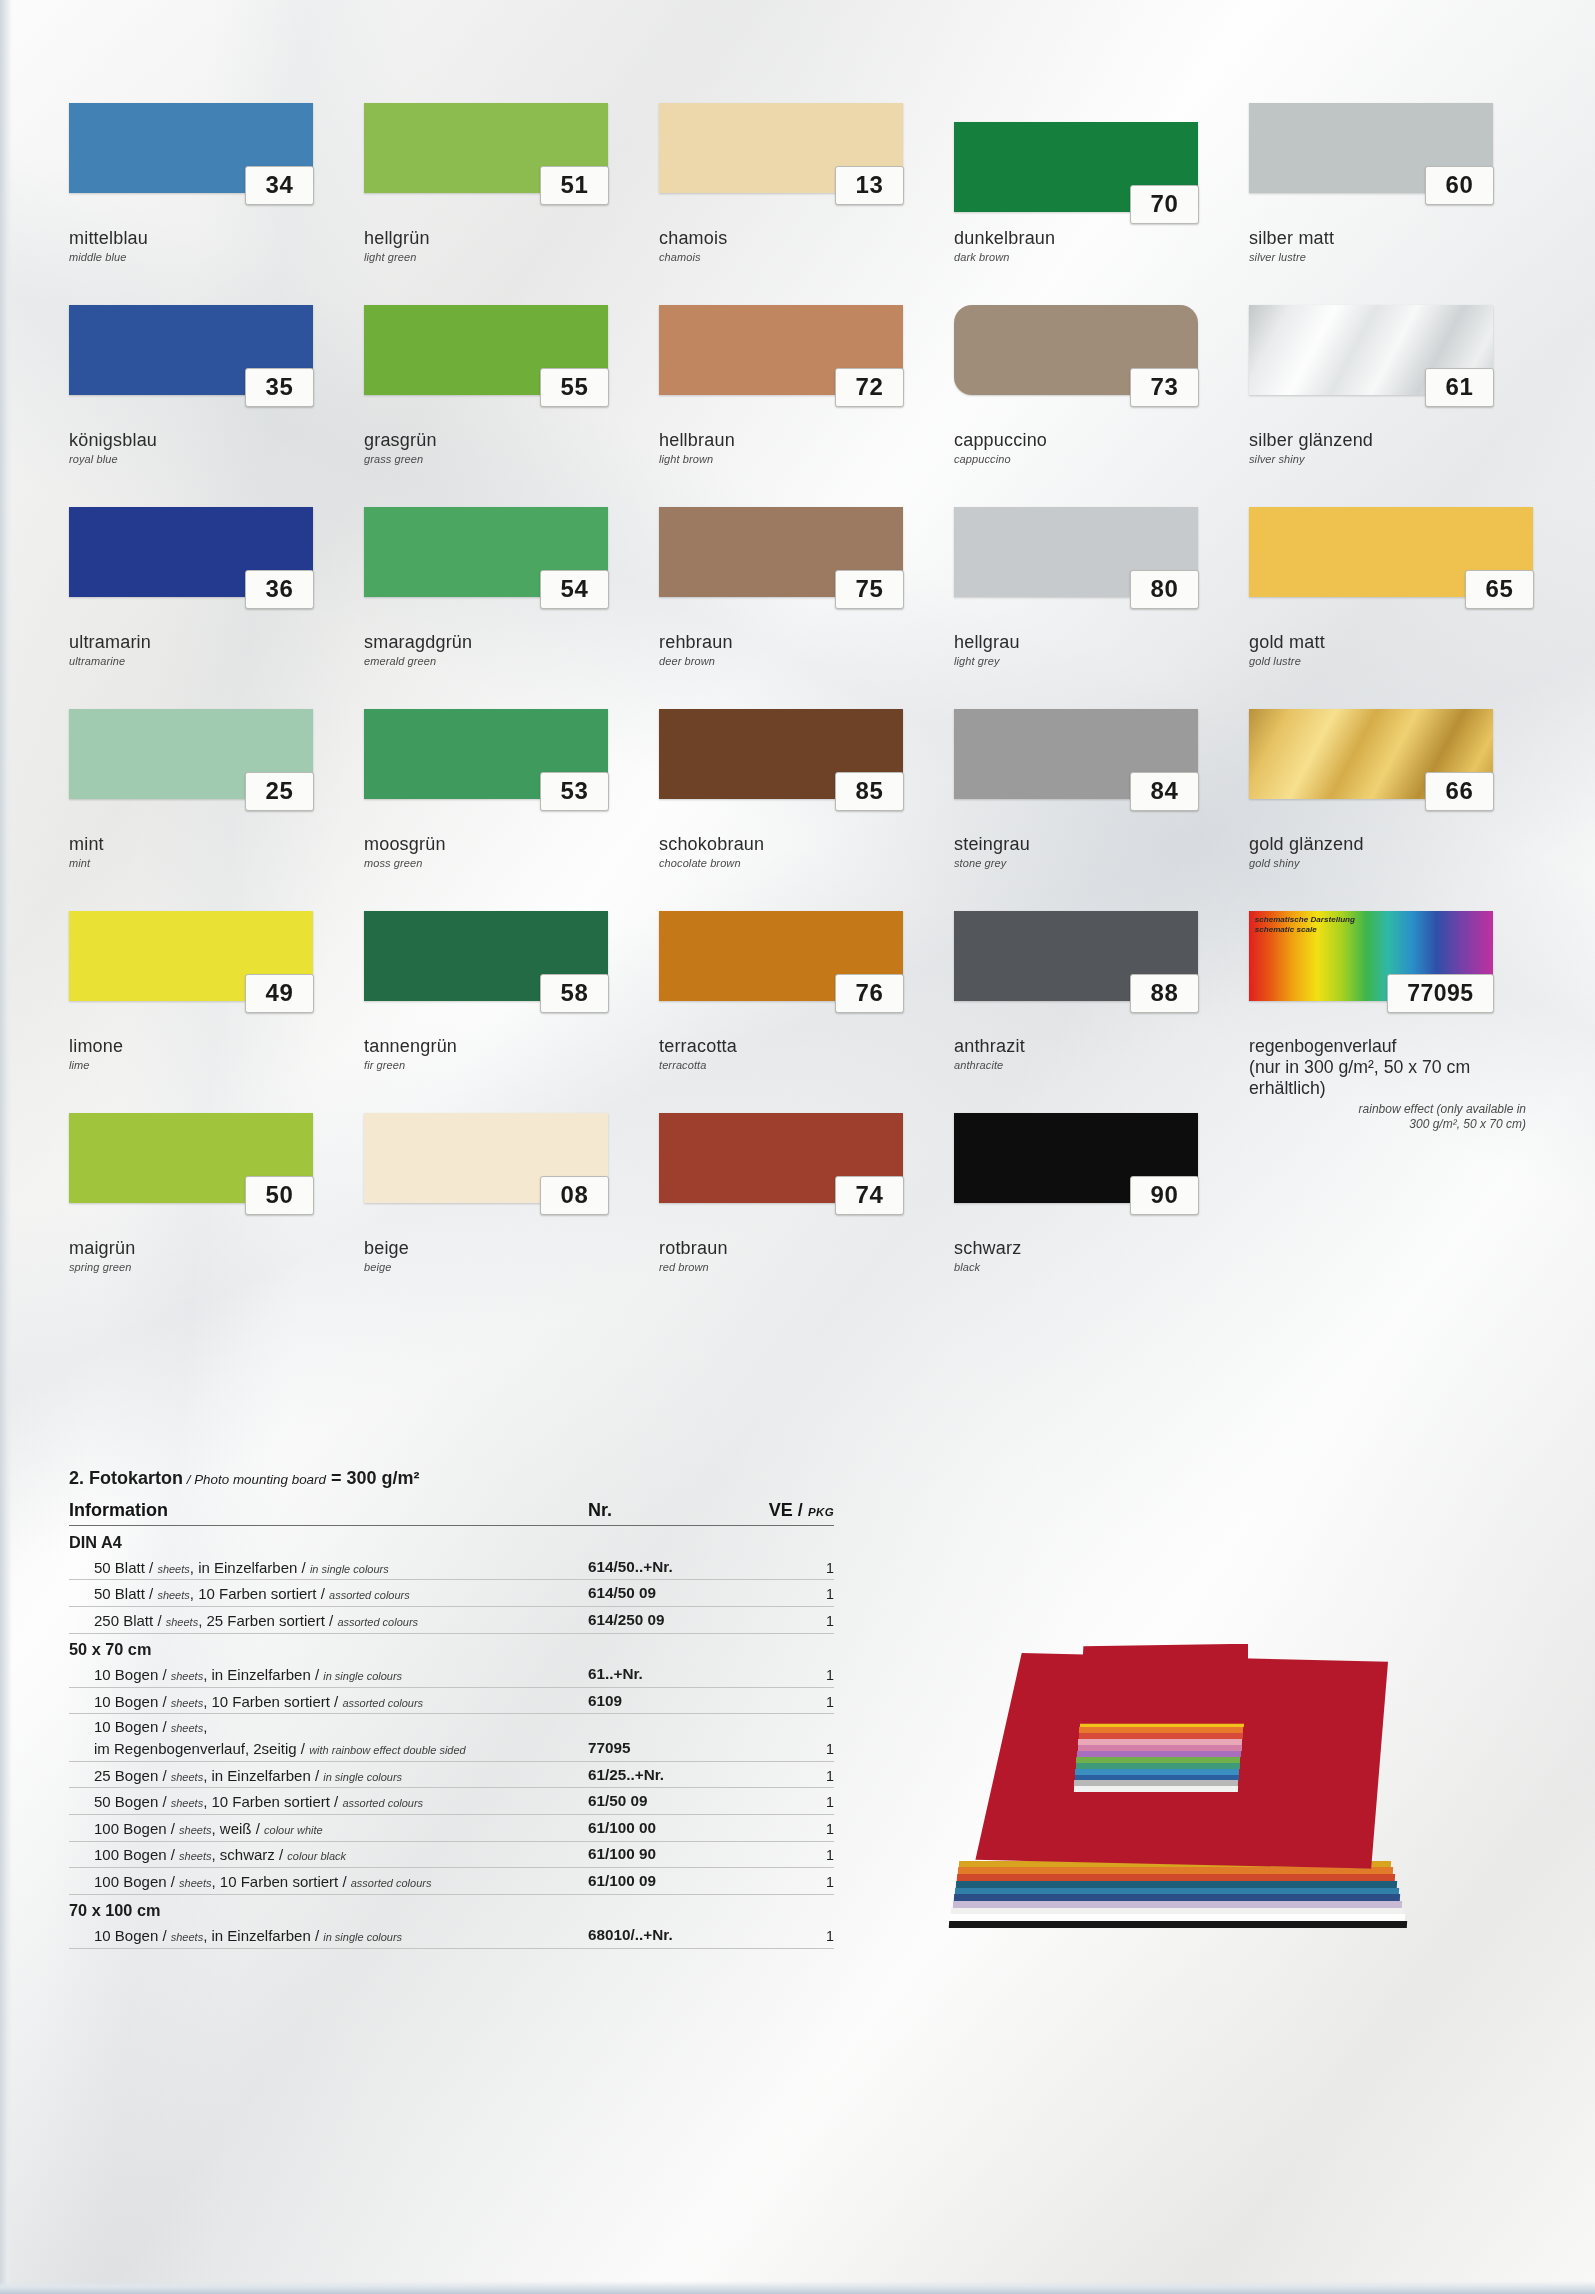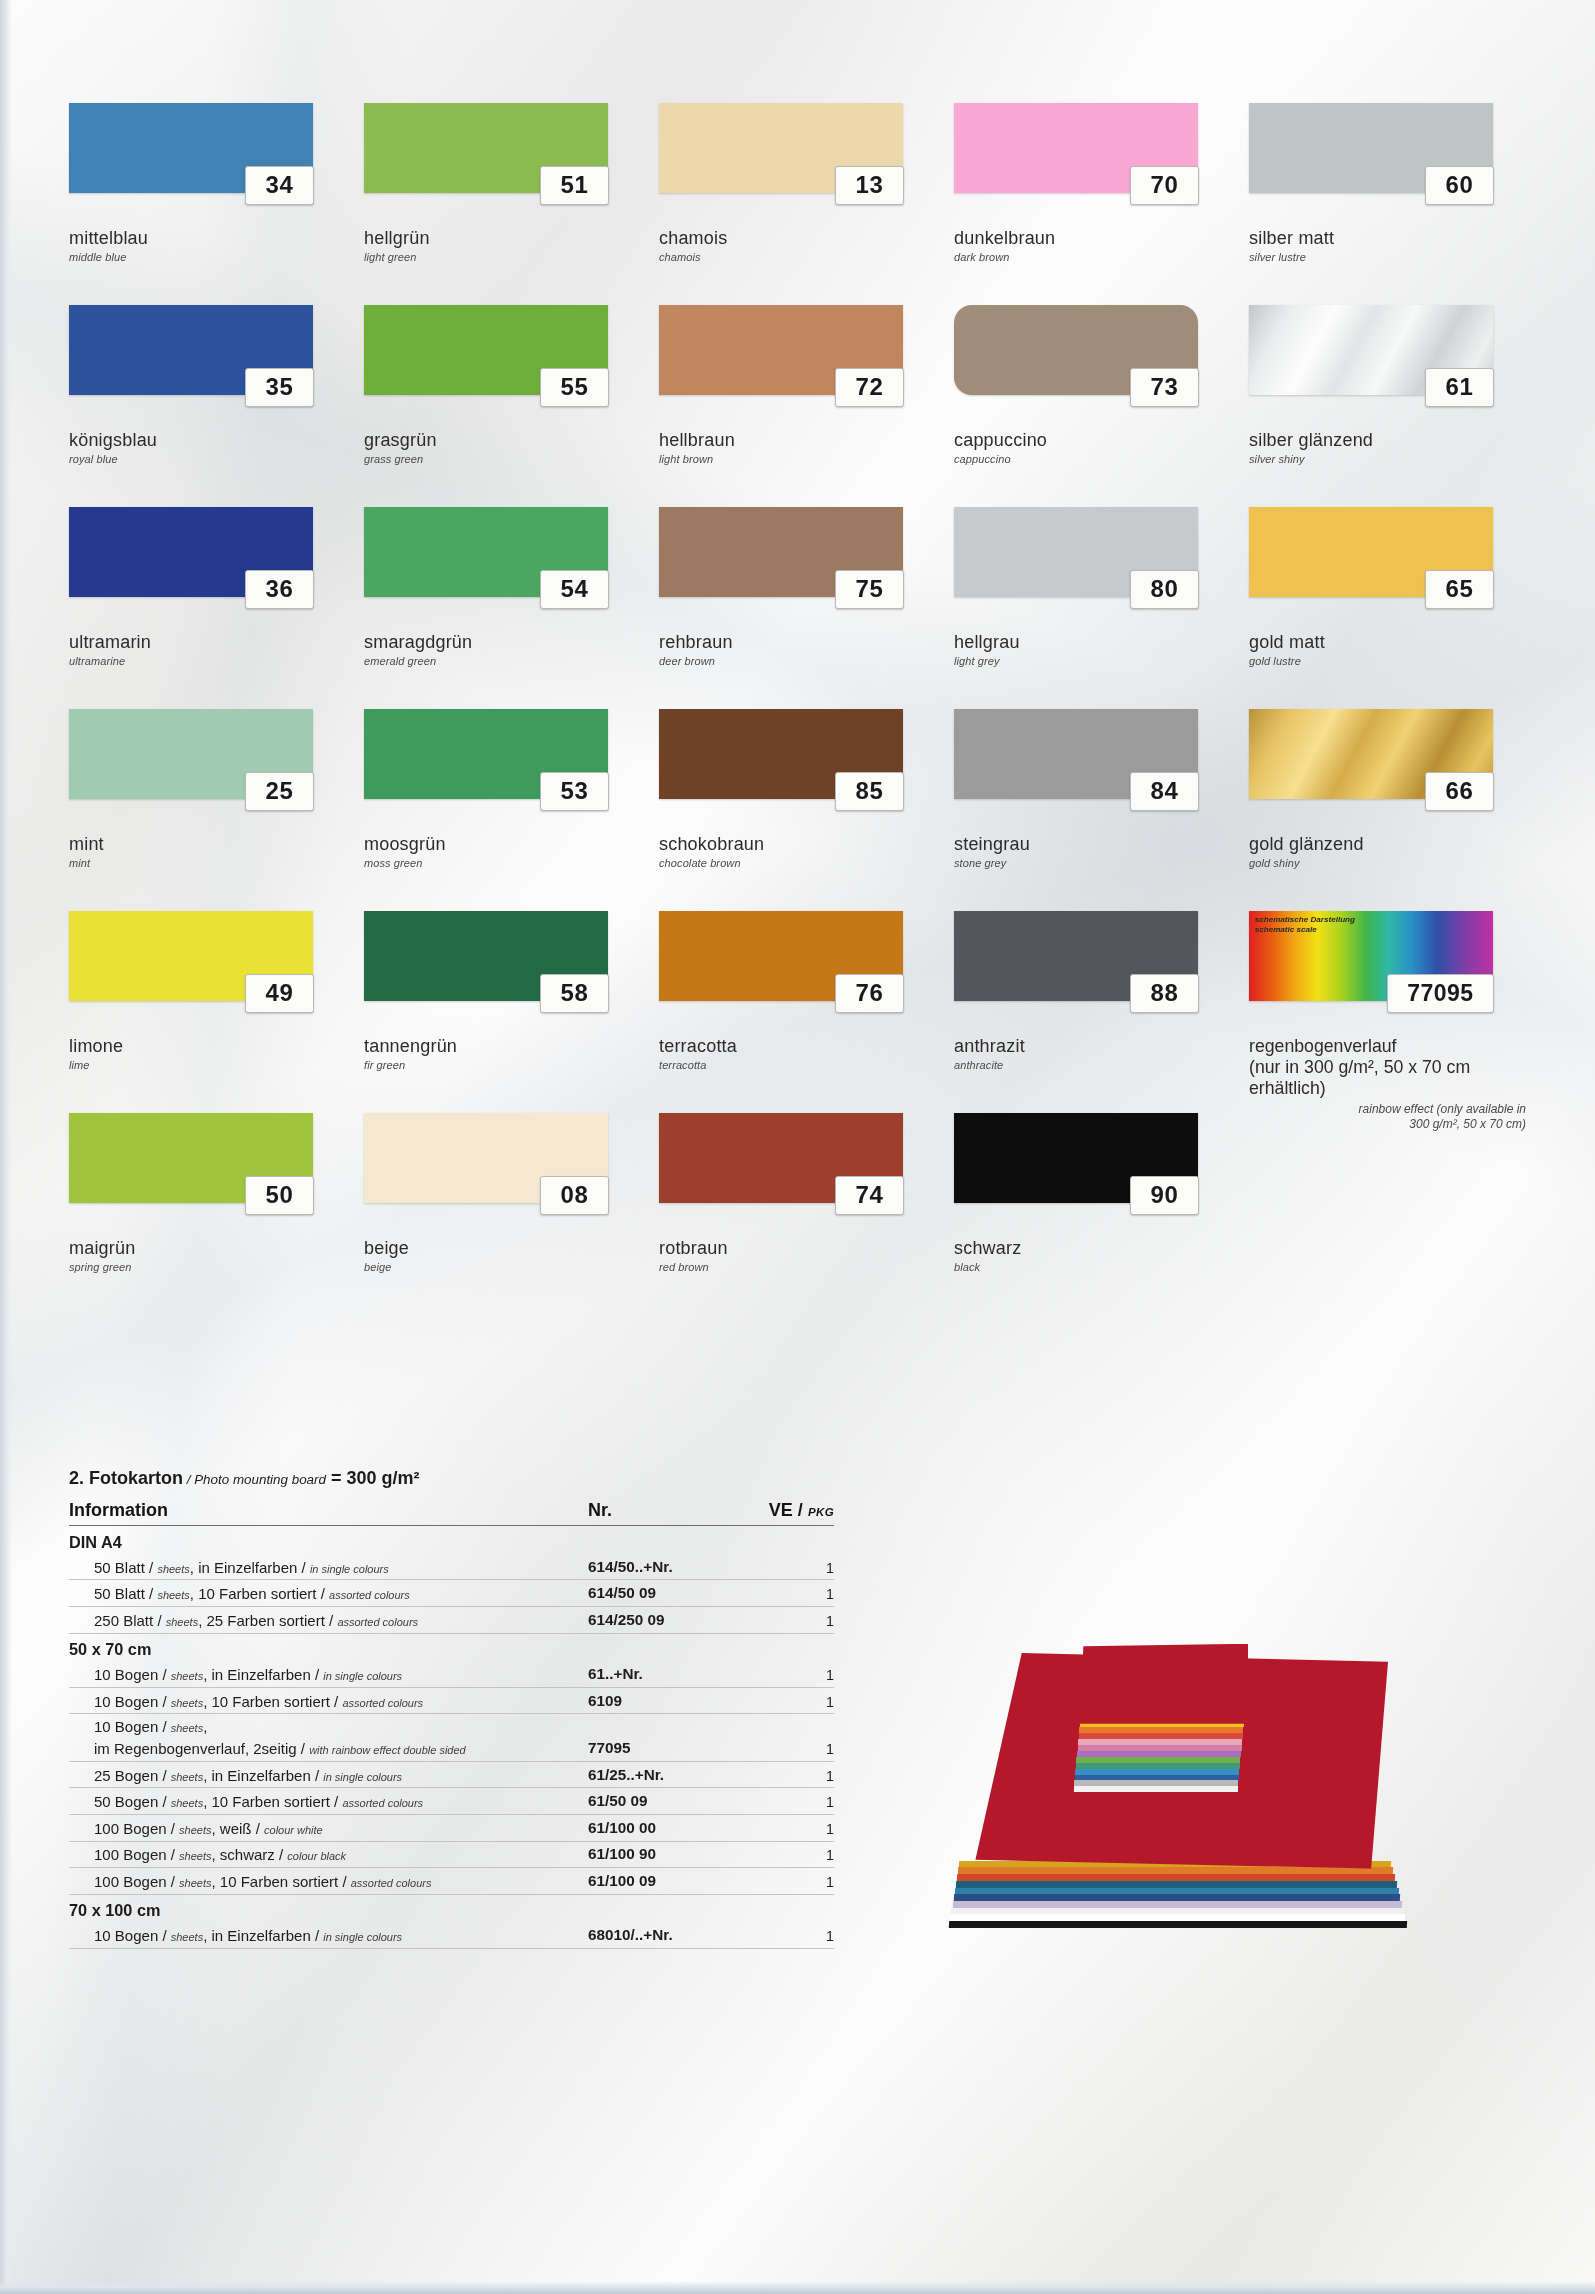--- a/index.html
+++ b/index.html
@@ -132,21 +132,21 @@
       <div class="swatch-cell">
         <div class="swatch-box" style="background: rgb(236, 216, 171);">
           <div class="code-tag">13</div>
         </div>
         <div class="swatch-names">
           <div class="name-de">chamois</div>
           <div class="name-en">chamois</div>
         </div>
       </div>
       <div class="swatch-cell">
-        <div class="swatch-box" style="background: #f9a8d4;">
+        <div class="swatch-box" style="background: #15803d; margin-top: 19px;">
           <div class="code-tag">70</div>
         </div>
         <div class="swatch-names">
           <div class="name-de">dunkelbraun</div>
           <div class="name-en">dark brown</div>
         </div>
       </div>
       <div class="swatch-cell">
         <div class="swatch-box" style="background: rgb(191, 196, 196);">
           <div class="code-tag">60</div>
@@ -231,21 +231,21 @@
       <div class="swatch-cell">
         <div class="swatch-box" style="background: rgb(198, 202, 204);">
           <div class="code-tag">80</div>
         </div>
         <div class="swatch-names">
           <div class="name-de">hellgrau</div>
           <div class="name-en">light grey</div>
         </div>
       </div>
       <div class="swatch-cell">
-        <div class="swatch-box" style="background: rgb(239, 194, 79);">
+        <div class="swatch-box" style="background: rgb(239, 194, 79); padding-left: 40px;">
           <div class="code-tag">65</div>
         </div>
         <div class="swatch-names">
           <div class="name-de">gold matt</div>
           <div class="name-en">gold lustre</div>
         </div>
       </div>
       <div class="swatch-cell">
         <div class="swatch-box" style="background: rgb(160, 203, 176);">
           <div class="code-tag">25</div>

